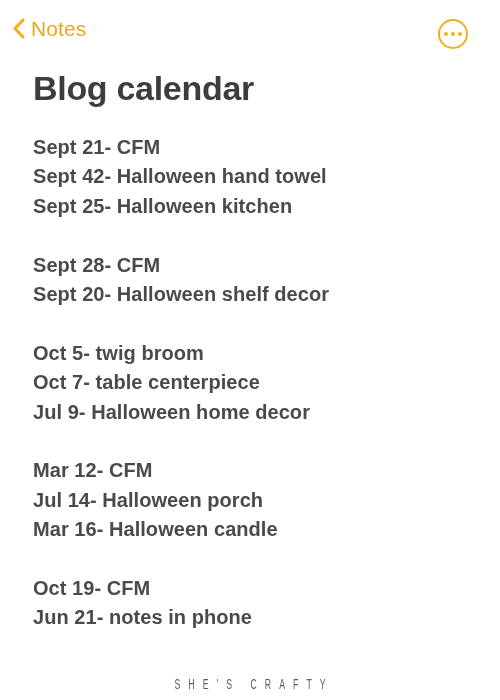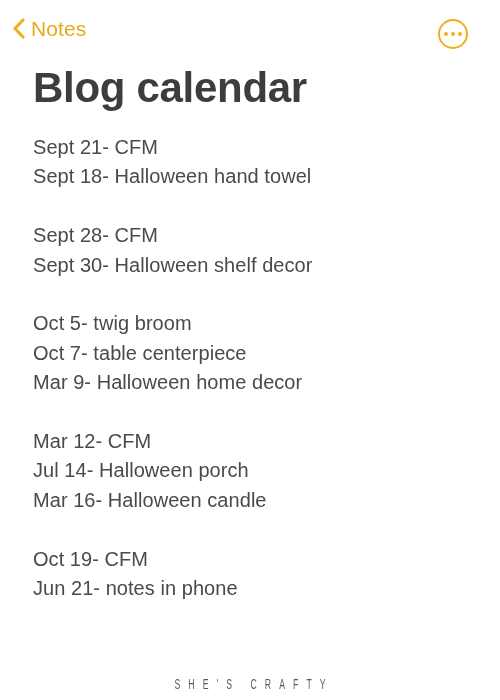--- a/index.html
+++ b/index.html
@@ -74,31 +74,32 @@
   .note {
     position: absolute;
     top: 66px;
     left: 0;
     width: 500px;
   }
 
   .note-title {
     margin: 0;
     padding: 0 0 0 33px;
-    font-size: 42px;
+    font-size: 34px;
     font-weight: bold;
     color: #3d3d3d;
     letter-spacing: -0.3px;
     line-height: 44px;
   }
 
   .note-lines {
     margin: 0;
     padding: 23px 0 0 33px;
     list-style: none;
+    font-weight: bold;
   }
   .note-line {
     font-size: 20px;
     color: #4a4a4a;
     line-height: 29.4px;
     letter-spacing: 0.05px;
     white-space: pre;
     min-height: 29.4px;
   }
   .note-line.blank {
@@ -144,28 +145,29 @@
   </div>
 
 </div>
 
 <div class="note">
 
   <h1 class="note-title">Blog calendar</h1>
 
   <div class="note-lines">
       <div class="note-line">Sept 21- CFM</div>
-      <div class="note-line">Sept 18- Halloween hand towel</div>
+      <div class="note-line">Sept 42- Halloween hand towel</div>
+      <div class="note-line">Sept 25- Halloween kitchen</div>
       <div class="note-line blank"></div>
       <div class="note-line">Sept 28- CFM</div>
-      <div class="note-line">Sept 30- Halloween shelf decor</div>
+      <div class="note-line">Sept 20- Halloween shelf decor</div>
       <div class="note-line blank"></div>
       <div class="note-line">Oct 5- twig broom</div>
       <div class="note-line">Oct 7- table centerpiece</div>
-      <div class="note-line">Mar 9- Halloween home decor</div>
+      <div class="note-line">Jul 9- Halloween home decor</div>
       <div class="note-line blank"></div>
       <div class="note-line">Mar 12- CFM</div>
       <div class="note-line">Jul 14- Halloween porch</div>
       <div class="note-line">Mar 16- Halloween candle</div>
       <div class="note-line blank"></div>
       <div class="note-line">Oct 19- CFM</div>
       <div class="note-line">Jun 21- notes in phone</div>
     </div>
 
 </div>

